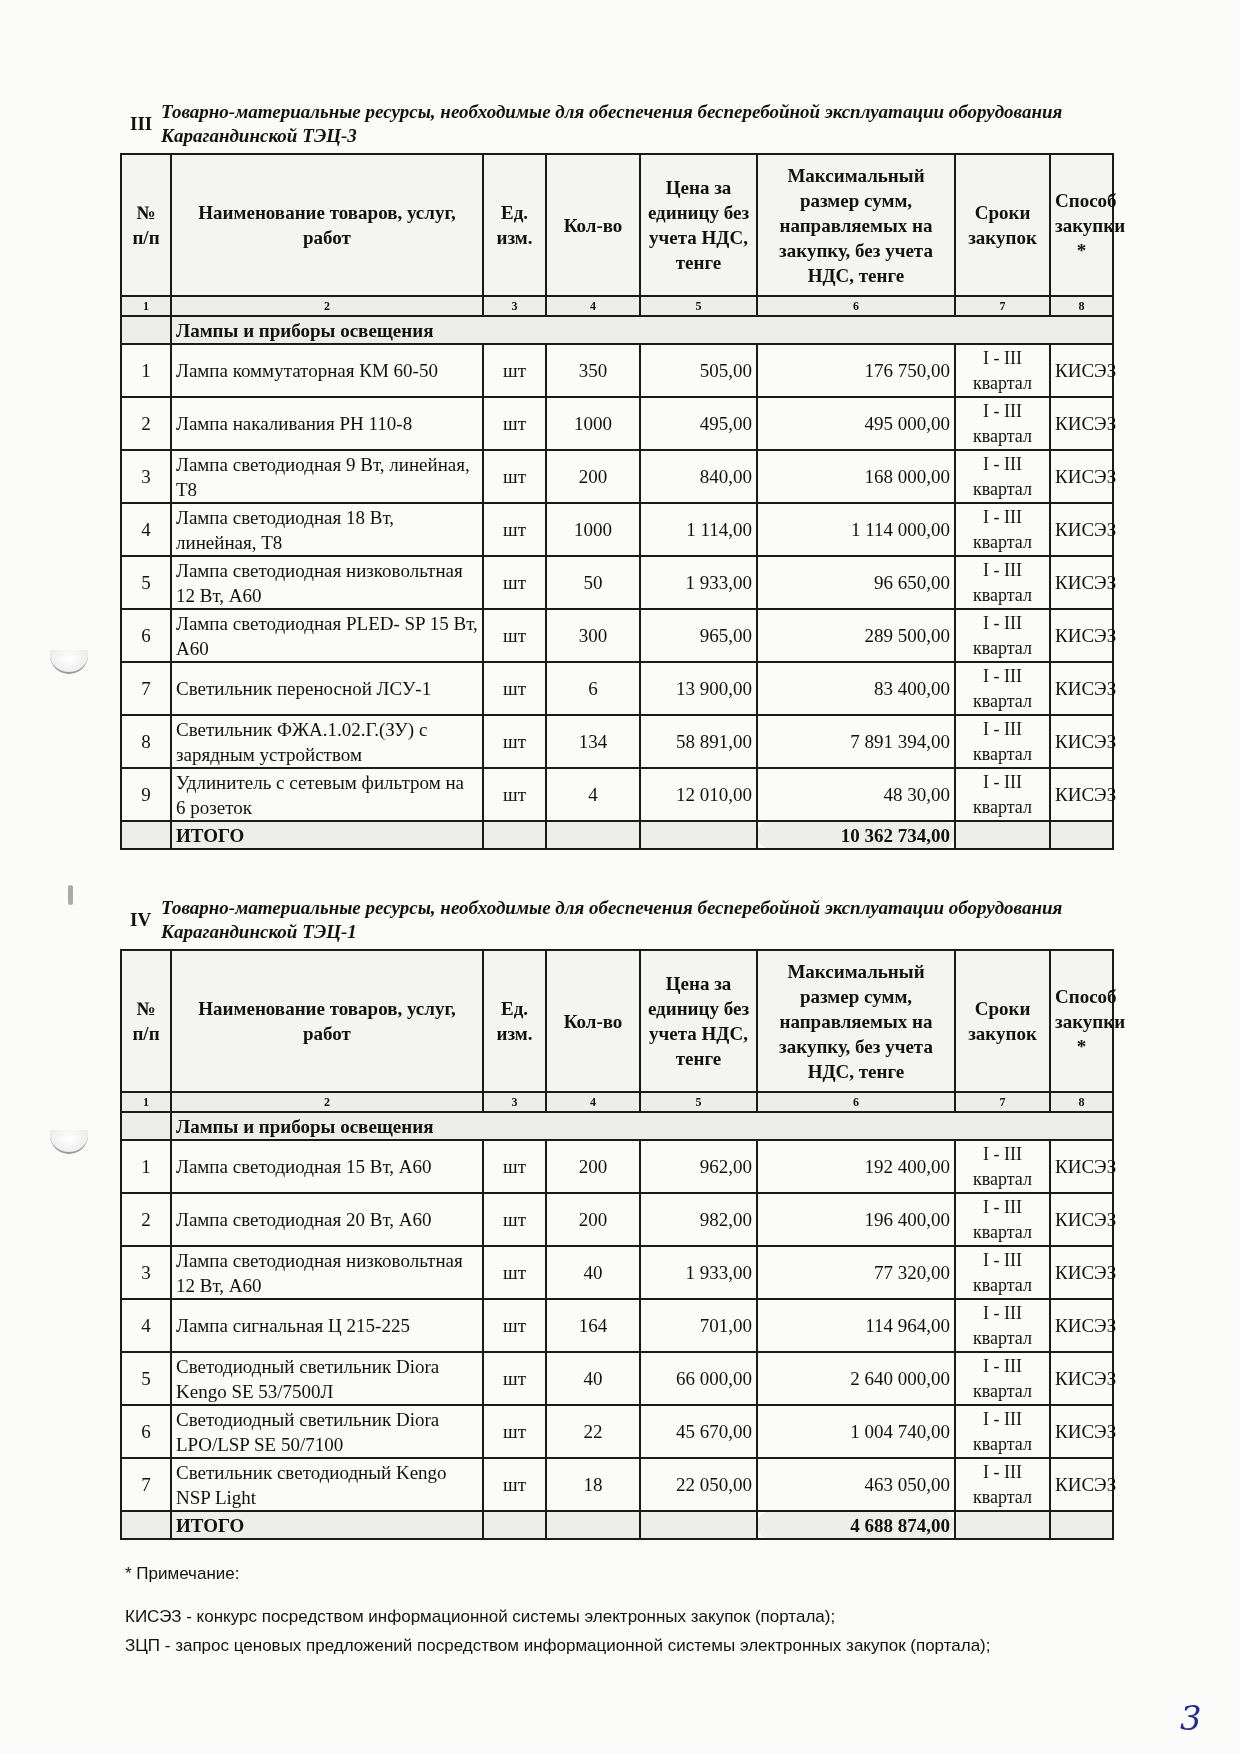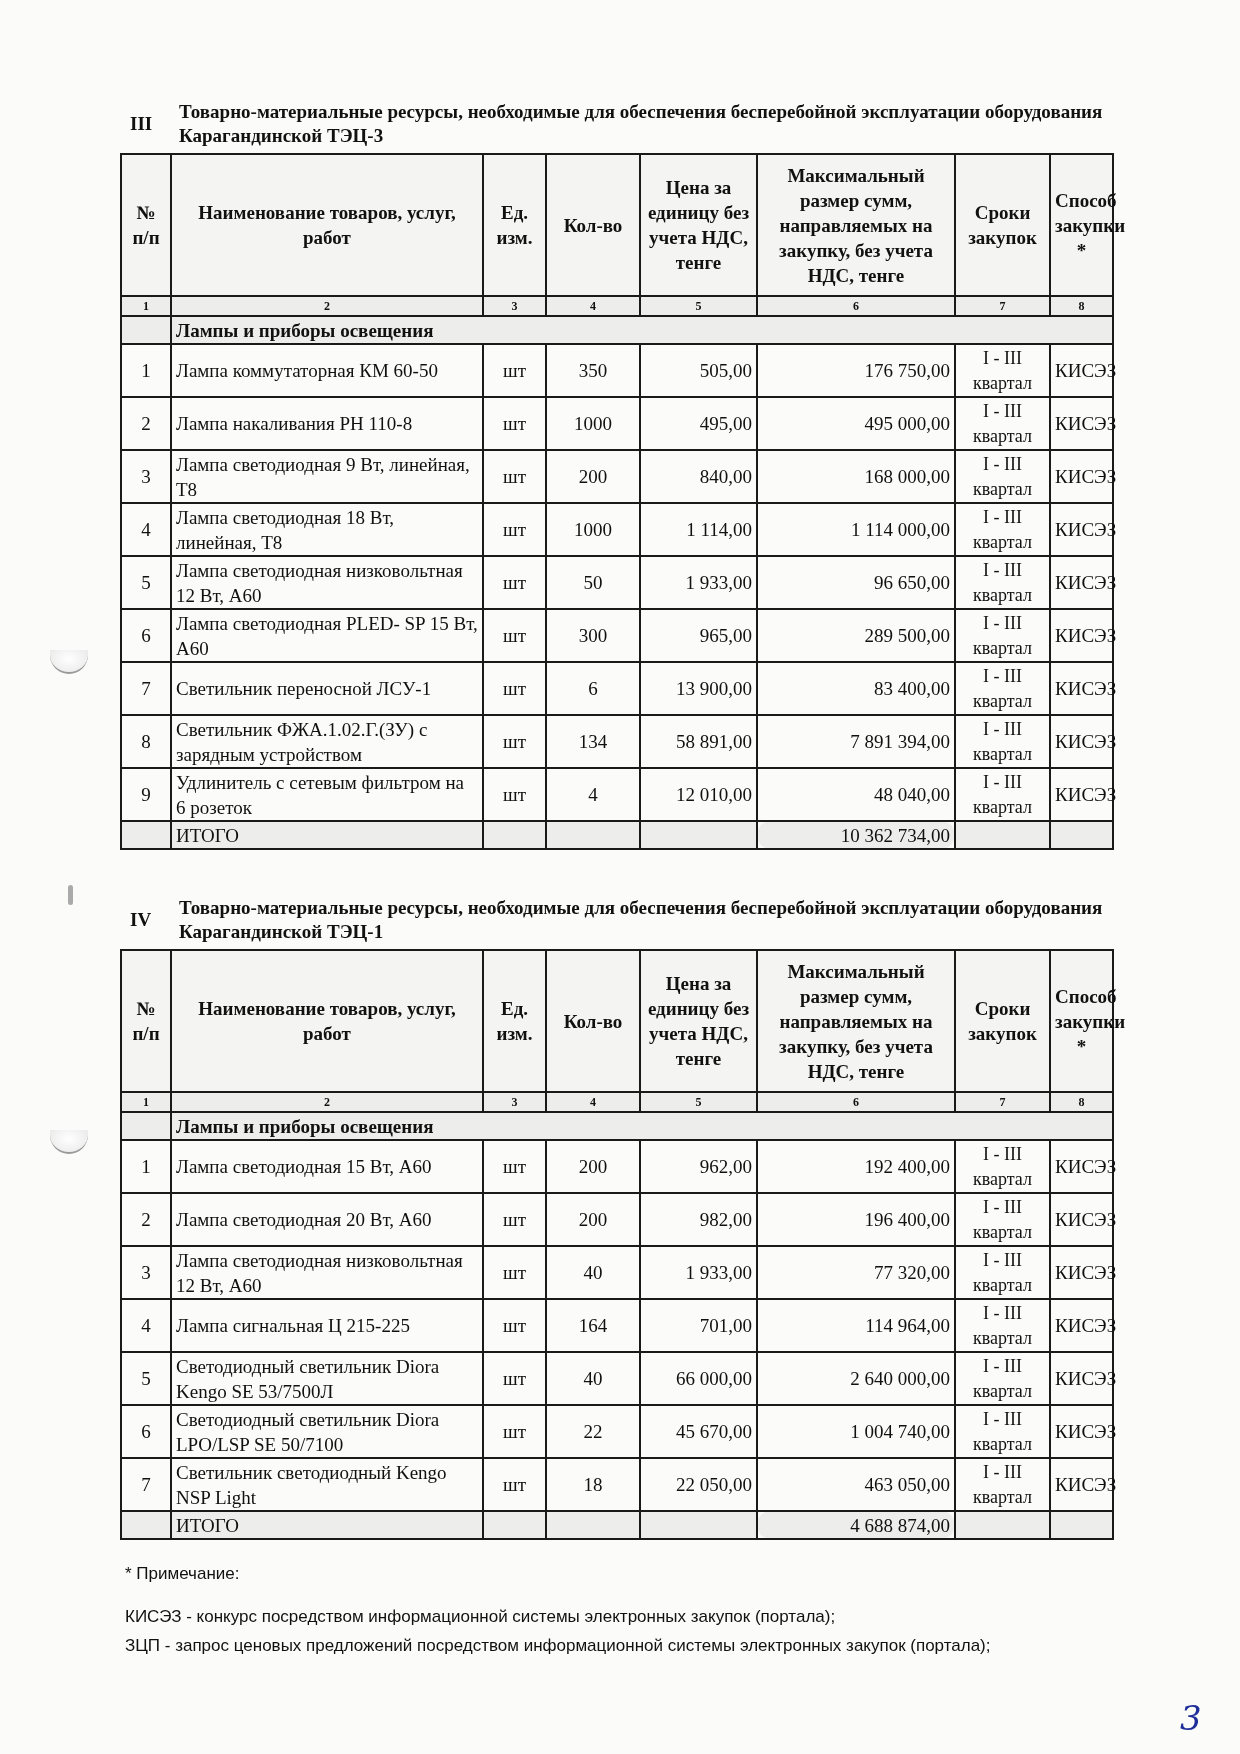--- a/index.html
+++ b/index.html
@@ -19,21 +19,22 @@
     font-size: 19px;
     line-height: 24px;
   }
   .section-num {
     position: absolute;
     left: 0; top: 12px;
     width: 40px;
     font-size: 19px;
   }
   .section-text {
-    margin-left: 49px;
+    margin-left: 31px;
+    font-style: italic;
   }
   table.grid {
     position: absolute;
     left: 120px;
     width: 992px;
     border-collapse: collapse;
     table-layout: fixed;
     font-size: 19px;
   }
   table.grid td, table.grid th {
@@ -60,21 +61,21 @@
     font-weight: bold;
     height: 26px;
   }
   tr.item td { height: 51px; }
   td.c { text-align: center; }
   td.r { text-align: right; border-radius: 23px; }
   td.l { text-align: left; line-height: 24px; }
   td.term { text-align: center; line-height: 24px; font-size: 18px; }
   tr.total td {
     background: #ededeb;
-    font-weight: normal;
+    font-weight: bold;
     height: 26px;
   }
   .notes {
     position: absolute;
     left: 125px;
     top: 1560px;
     width: 1000px;
     font-family: "Liberation Sans", "DejaVu Sans", sans-serif;
     font-size: 17px;
     line-height: 27px;
@@ -237,21 +238,21 @@
         <td class="r">7 891 394,00</td>
         <td class="term">I - III квартал</td>
         <td class="c">КИСЭЗ</td>
       </tr>
       <tr class="item">
         <td class="c">9</td>
         <td class="l">Удлинитель с сетевым фильтром на 6 розеток</td>
         <td class="c">шт</td>
         <td class="c">4</td>
         <td class="r">12 010,00</td>
-        <td class="r">48 040,00</td>
+        <td class="r">48 30,00</td>
         <td class="term">I - III квартал</td>
         <td class="c">КИСЭЗ</td>
       </tr>
     </tbody>
   <tbody>
       <tr class="total">
     <td></td>
     <td>ИТОГО</td>
     <td></td>
         <td></td>

